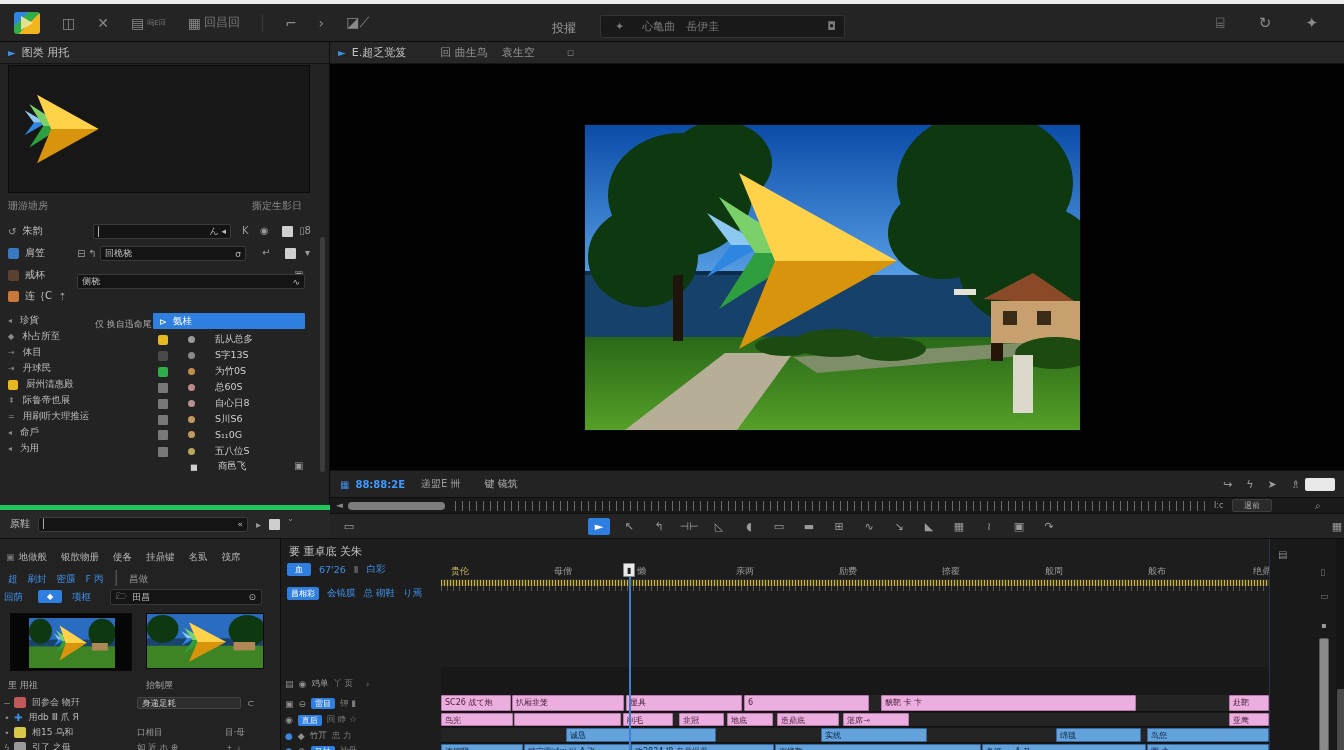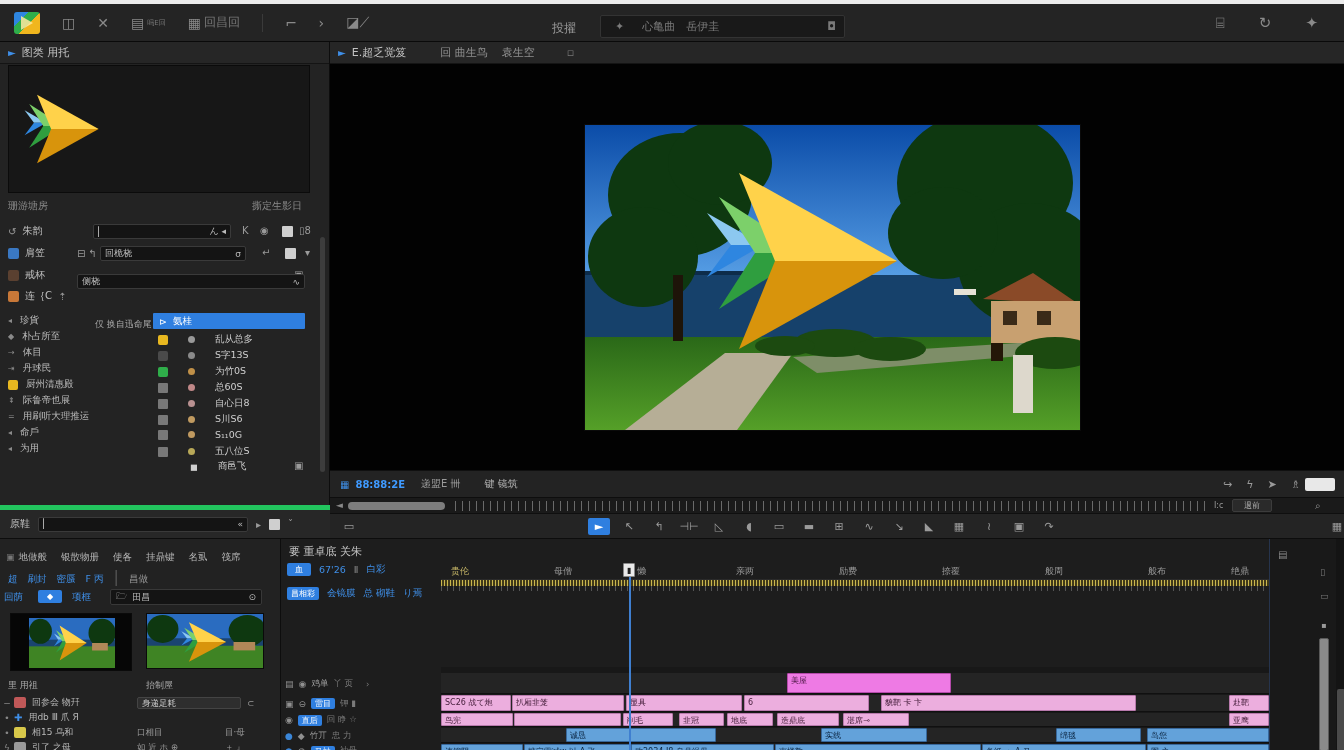--- a/index.html
+++ b/index.html
@@ -498,21 +498,21 @@
     </div>
     <div id="ruler-labels">
         <span class="rlabel" style="left: 170px; color: rgb(200, 184, 104);">贵伦</span>
         <span class="rlabel" style="left: 273px;">母僧</span>
         <span class="rlabel" style="left: 356px;">懒</span>
         <span class="rlabel" style="left: 455px;">亲两</span>
         <span class="rlabel" style="left: 558px;">励费</span>
         <span class="rlabel" style="left: 661px;">捺覆</span>
         <span class="rlabel" style="left: 764px;">般周</span>
         <span class="rlabel" style="left: 867px;">般布</span>
-        <span class="rlabel" style="left: 950px; font-family: Liberation Serif, serif;">绝鼎</span>
+        <span class="rlabel" style="left: 972px; font-family: Liberation Serif, serif;">绝鼎</span>
       </div>
     <div id="ruler-strip"></div>
     <div id="ruler-ticks"></div>
     <div id="heads">
         <div class="thead" style="top: 6px; height: 21px;">
           <span style="font-size: 9px;">▤</span>
           <span style="font-size: 9px;">◉</span>
           <span style="color: rgb(154, 154, 154);">鸡单</span>
           <span style="color: rgb(122, 122, 122);">丫 页</span>
           <span style="color: rgb(122, 122, 122); margin-left: 8px;">›</span>
@@ -535,23 +535,20 @@
           <span style="color: rgb(122, 122, 122);">忠 力</span>
         </div>
         <div class="thead" style="top: 77px; height: 14px;">
           <span style="color: rgb(58, 134, 216); font-size: 9px;">●</span>
           <span style="font-size: 9px;">◍</span>
           <span class="badge">马袖</span>
           <span style="color: rgb(122, 122, 122);">袖母</span>
         </div>
       </div>
     <div id="lanes">
-        <div class="lane" style="top: 6px; height: 21px;">
-          <div class="clip magenta" style="left: 346px; width: 164px;">美屋</div>
-        </div>
         <div class="lane" style="top: 28px; height: 17px;">
           <div class="clip pink" style="left: 0px; width: 70px;">SC26 战て炮</div>
           <div class="clip pink" style="left: 71px; width: 112px;">扒厢韭笼</div>
           <div class="clip pink" style="left: 185px; width: 116px;">显具</div>
           <div class="clip pink" style="left: 303px; width: 125px;">6</div>
           <div class="clip pink" style="left: 440px; width: 255px;">貌靶 卡 卞</div>
           <div class="clip pink" style="left: 788px; width: 40px;">赴靶</div>
         </div>
         <div class="lane" style="top: 46px; height: 14px;">
           <div class="clip pink" style="left: 0px; width: 72px;">鸟宪</div>

